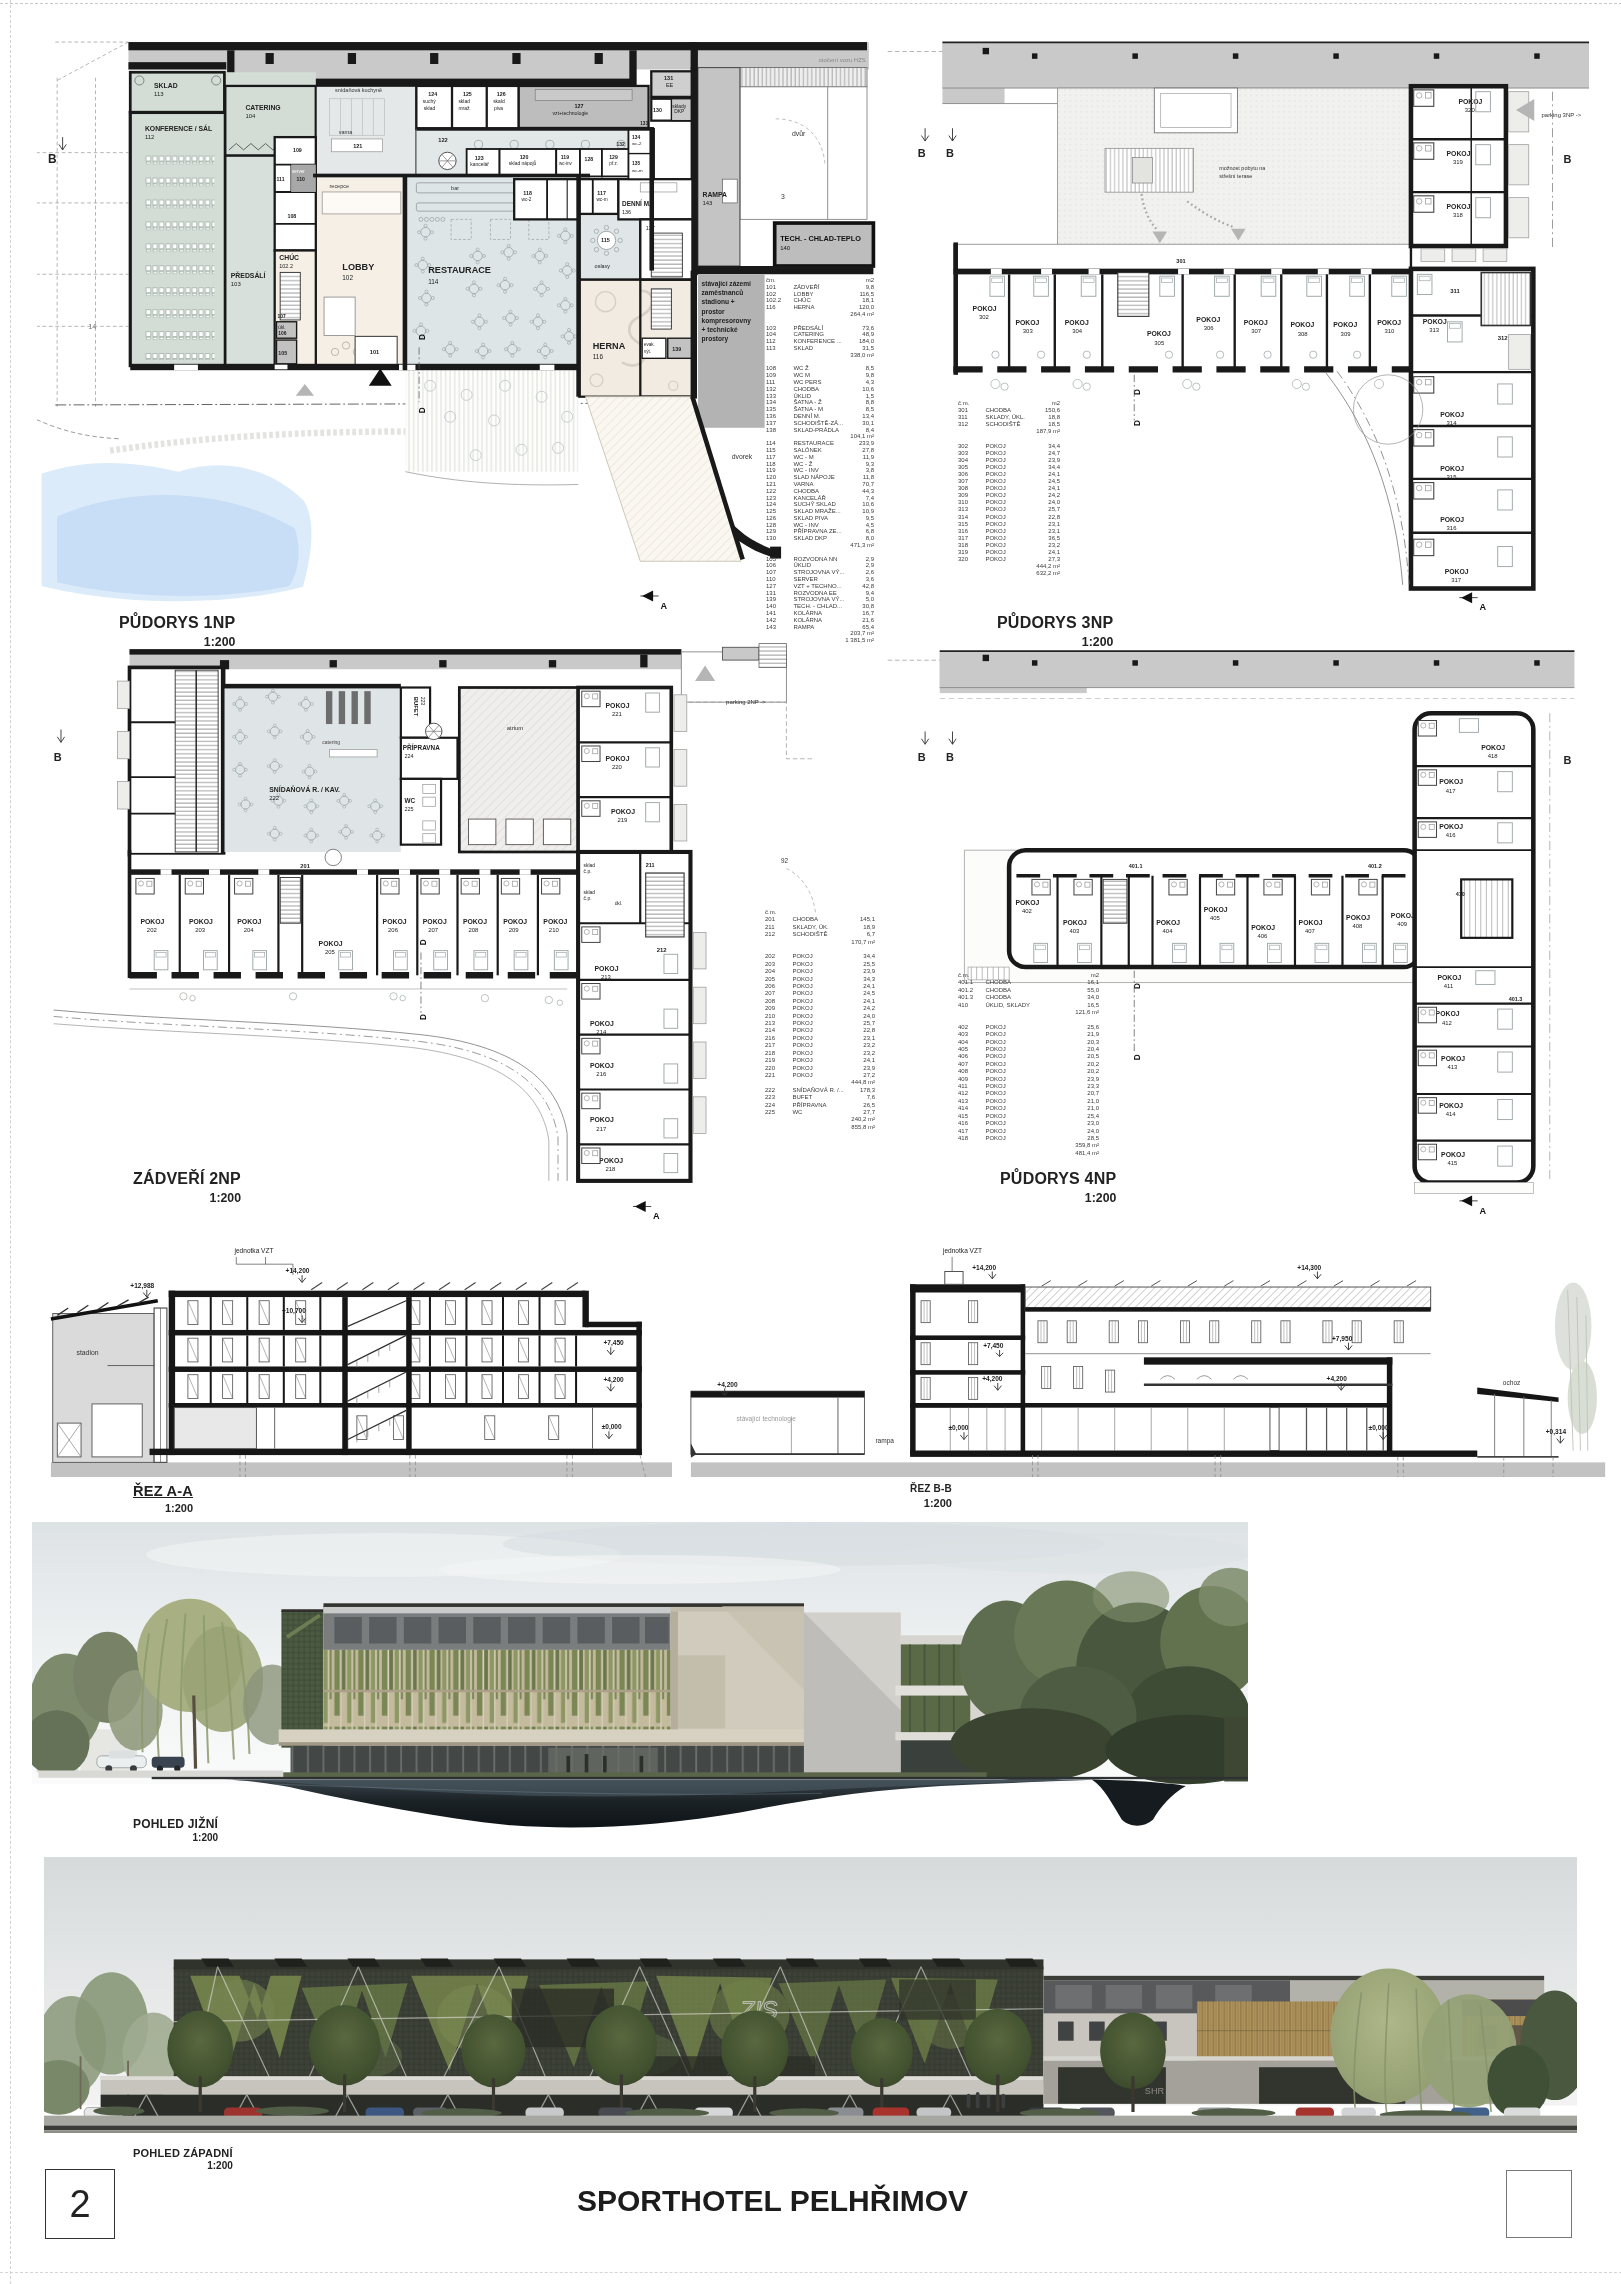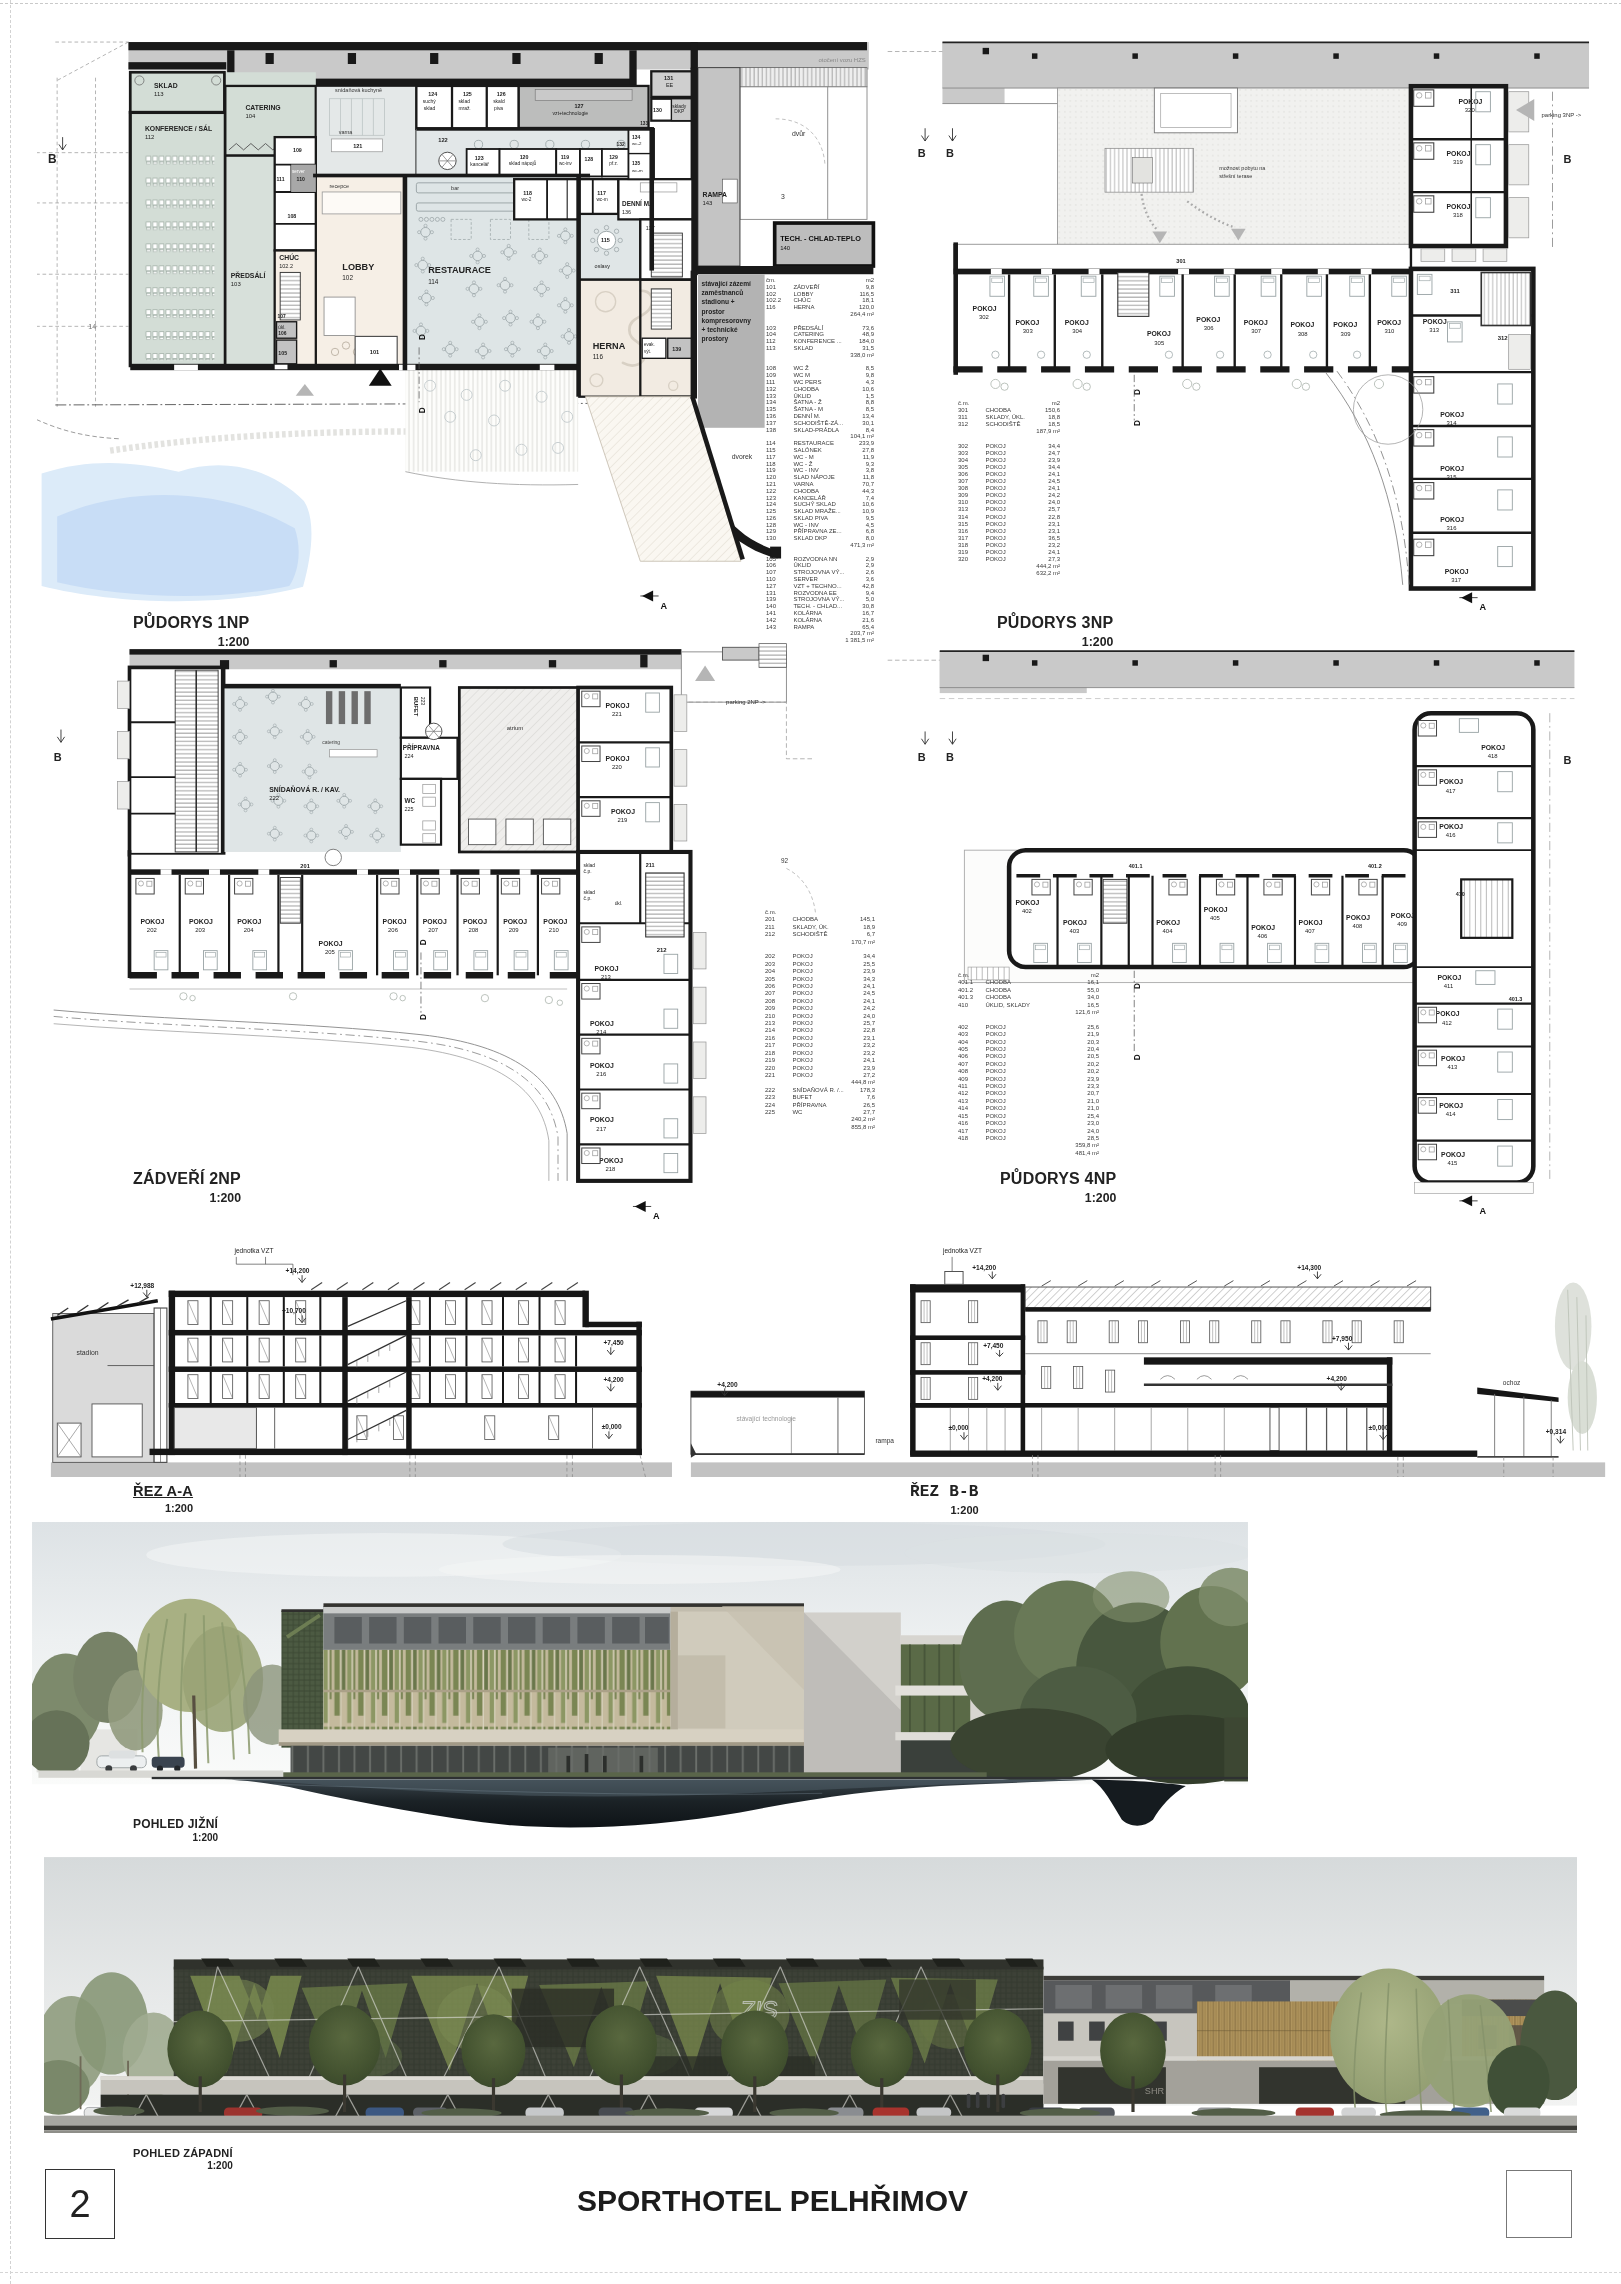--- a/index.html
+++ b/index.html
@@ -2035,21 +2035,21 @@
       <ellipse cx="1160" cy="2312" rx="44" ry="5"></ellipse>
       <ellipse cx="1350" cy="2312" rx="46" ry="5"></ellipse>
       <ellipse cx="1560" cy="2314" rx="50" ry="5"></ellipse>
 </g>
 
 <rect x="48" y="2315" width="1678" height="12" fill="#a7a7a2"></rect>
 <rect x="48" y="2326" width="1678" height="5" fill="#3b3b37"></rect>
 <rect x="48" y="2331" width="1678" height="3" fill="#8e8e89"></rect>
 </svg>
 
-<div class="lbl" style="left:133px;top:614px;">
+<div class="lbl" style="left:119px;top:614px;">
     <b>PŮDORYS 1NP</b>
     <i>1:200</i>
   </div>
 
 <div class="lbl" style="left:956px;top:614px;margin-left:41px;">
     <b>PŮDORYS 3NP</b>
     <i>1:200</i>
   </div>
 
 <div class="lbl" style="left:133px;top:1170px;">
@@ -2061,21 +2061,21 @@
     <b>PŮDORYS 4NP</b>
     <i>1:200</i>
   </div>
 
 <div class="lbl" style="left:133px;top:1483px;">
     <b style="font-size:14.6px;text-decoration:underline;">ŘEZ A-A</b>
     <i style="font-size:11px;">1:200</i>
   </div>
 
 <div class="lbl" style="left:910px;top:1483px;">
-    <b style="font-size:16px;font-family:Liberation Mono, monospace;">ŘEZ B-B</b>
+    <b style="font-size:10px;">ŘEZ B-B</b>
     <i style="font-size:11px;">1:200</i>
   </div>
 
 <div class="lbl" style="left:133px;top:1817px;">
     <b style="font-size:12px;">POHLED JIŽNÍ</b>
     <i style="font-size:10px;margin-top:0.9px;">1:200</i>
   </div>
 
 <div class="lbl" style="left:133px;top:2139px;">
     <b style="font-size:11px;margin-top:8px;">POHLED ZÁPADNÍ</b>

